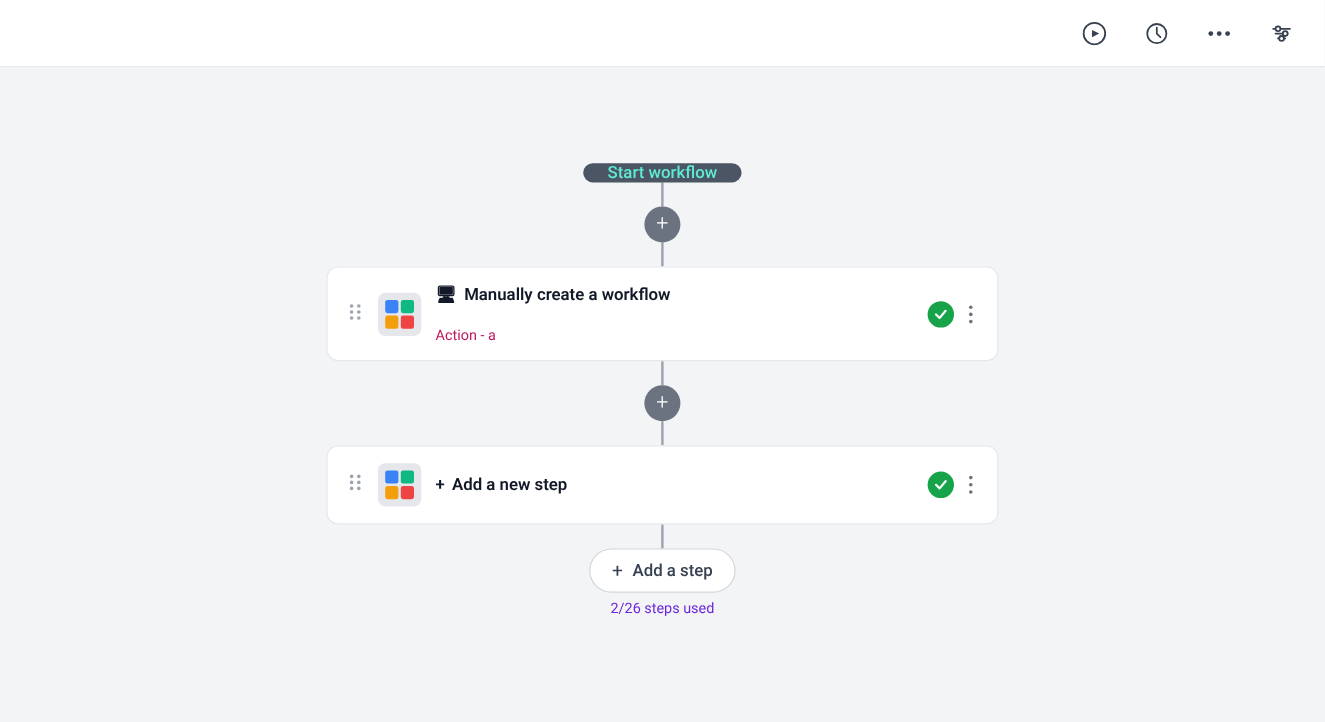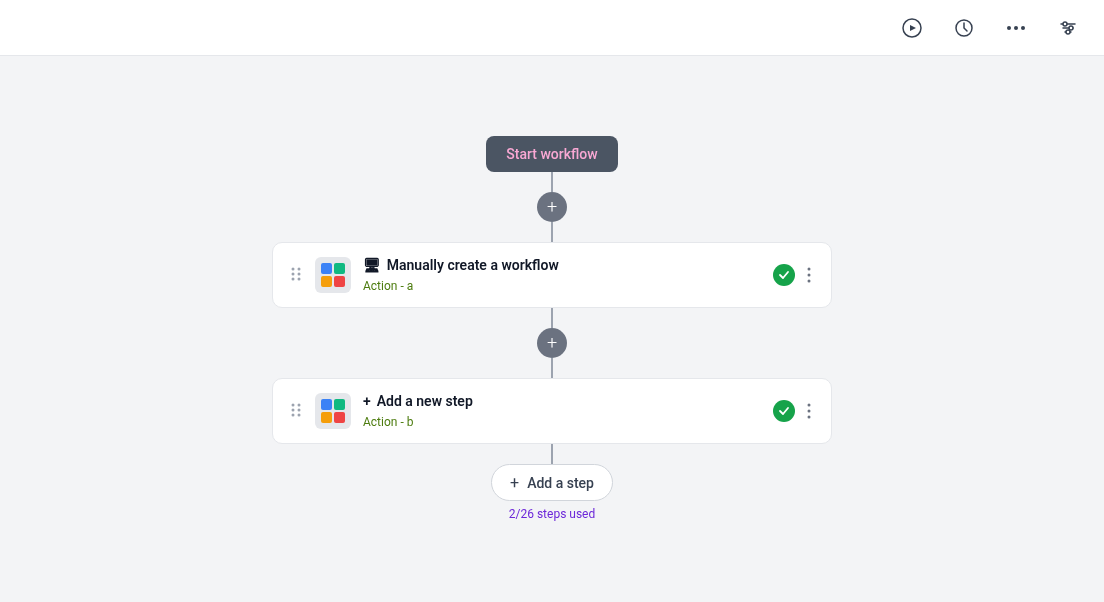--- a/index.html
+++ b/index.html
@@ -43,22 +43,22 @@
       display: flex;
       flex-direction: column;
       align-items: center;
       padding-top: 80px;
       position: relative;
     }
 
     
     .start-node {
       background: #4b5563;
-      color: #f9a8d4;
-      padding: 10px 20px;
+      color: #5eead4;
+      padding: 0 20px;
       border-radius: 8px;
       font-size: 14px;
       font-weight: 500;
       cursor: pointer;
       position: relative;
       z-index: 2;
     }
 
     
     .add-circle {
@@ -130,22 +130,22 @@
       font-size: 14px;
       font-weight: 600;
       color: #111827;
       display: flex;
       align-items: center;
       gap: 6px;
     }
 
     .step-subtitle {
       font-size: 12px;
-      color: #4d7c0f;
-      margin-top: 6px;
+      color: #be185d;
+      margin-top: 18px;
     }
 
     .step-actions {
       display: flex;
       align-items: center;
       gap: 8px;
     }
 
     .check-icon {
       width: 22px;
@@ -316,21 +316,20 @@
         <div class="grid-cell" style="background:#10b981;"></div>
         <div class="grid-cell" style="background:#f59e0b;"></div>
         <div class="grid-cell" style="background:#ef4444;"></div>
       </div>
     </div>
     <div class="step-content">
       <div class="step-title">
         <span style="font-weight:600;">+</span>
         <span>Add a new step</span>
       </div>
-      <div class="step-subtitle">Action - b</div>
     </div>
     <div class="step-actions">
       <div class="check-icon">
         <svg width="12" height="12" viewBox="0 0 12 12" fill="none">
           <polyline points="2,6 5,9 10,3" stroke="white" stroke-width="1.8" stroke-linecap="round" stroke-linejoin="round"></polyline>
         </svg>
       </div>
       <div class="more-icon">
         <svg width="4" height="16" viewBox="0 0 4 16">
           <circle cx="2" cy="2" r="1.5" fill="#6b7280"></circle>

